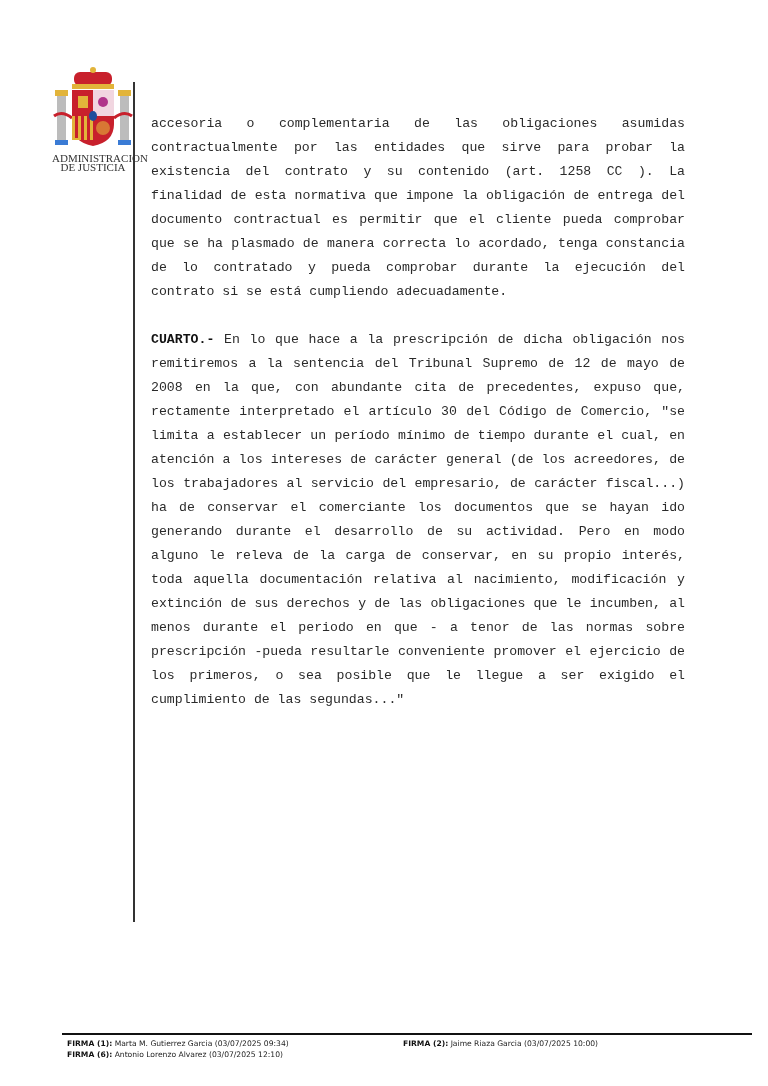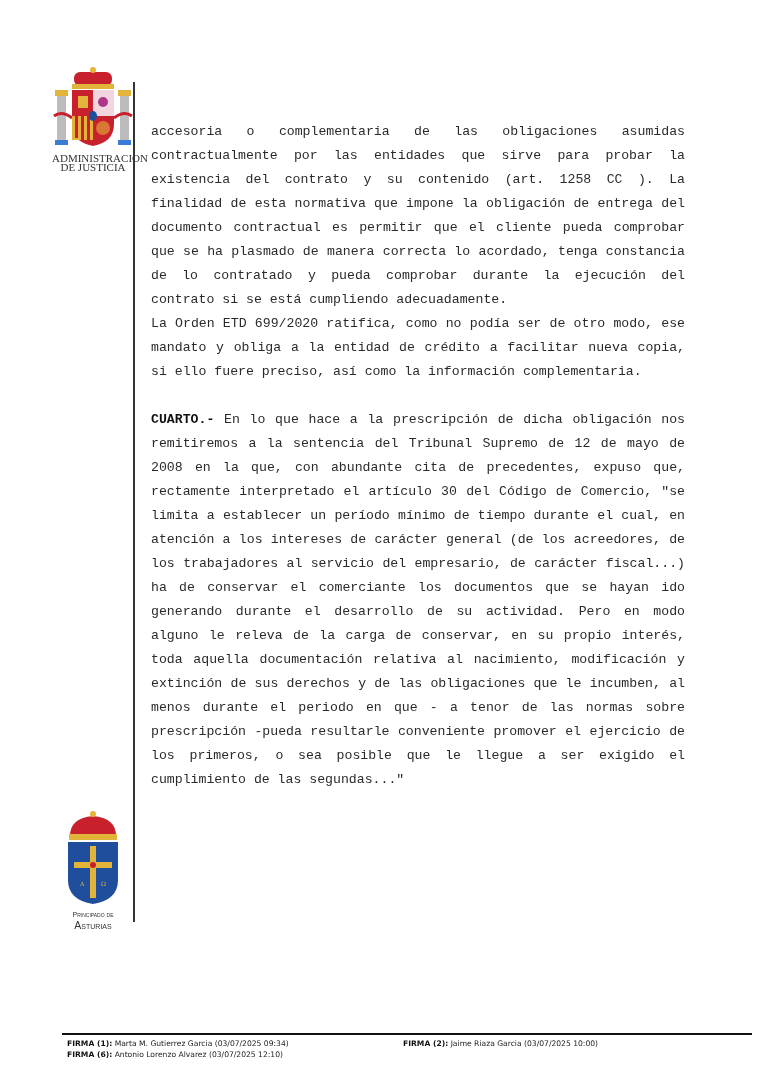--- a/index.html
+++ b/index.html
@@ -6,21 +6,21 @@
     body { width: 768px; height: 1086px; position: relative; overflow: hidden; }
     .page { position: absolute; left: 0; top: 0; width: 768px; height: 1086px; background: #fff; }
 
     .logo-justicia { position: absolute; left: 52px; top: 66px; width: 82px; height: 108px; }
     .logo-asturias { position: absolute; left: 60px; top: 810px; width: 66px; height: 122px; }
     .logo-caption { font-family: "Liberation Serif", serif; color: #333; text-align: center; line-height: 9px; }
 
     .vline { position: absolute; left: 133px; top: 82px; width: 2px; height: 840px; background: #333; }
 
     .body-text {
-      position: absolute; left: 151px; top: 120px; width: 534px;
+      position: absolute; left: 151px; top: 112px; width: 534px;
       font-family: "Liberation Mono", "DejaVu Sans Mono", monospace;
       font-size: 13.2px; line-height: 24px; color: #2a2a2a;
     }
     .para { margin: 0; text-align: justify; text-align-last: left; }
     .gap { height: 24px; }
     .bold { font-weight: bold; color: #111; }
 
     .footer-rule { position: absolute; left: 62px; top: 1033px; width: 690px; height: 2px; background: #111; }
     .footer { position: absolute; left: 67px; top: 1038px; width: 690px;
       font-family: "DejaVu Sans", sans-serif; font-size: 7.6px; color: #222; line-height: 12px; }
@@ -63,45 +63,24 @@
     <div class="logo-caption" style="font-size:11px;">
       <div>ADMINISTRACION</div>
       <div>DE JUSTICIA</div>
     </div>
   </div>
 
   <div class="vline"></div>
 
   <div class="body-text">
     <p class="para">accesoria o complementaria de las obligaciones asumidas contractualmente por las entidades que sirve para probar la existencia del contrato y su contenido (art. 1258 CC ). La finalidad de esta normativa que impone la obligación de entrega del documento contractual es permitir que el cliente pueda comprobar que se ha plasmado de manera correcta lo acordado, tenga constancia de lo contratado y pueda comprobar durante la ejecución del contrato si se está cumpliendo adecuadamente.</p>
-    <p class="para">La Orden ETD 699/2020 ratifica, como no podía ser de otro modo, ese mandato y obliga a la entidad de crédito a facilitar nueva copia, si ello fuere preciso, así como la información complementaria.</p>
     <div class="gap"></div>
     <p class="para"><span class="bold">CUARTO.-</span><span> En lo que hace a la prescripción de dicha obligación nos remitiremos a la sentencia del Tribunal Supremo de 12 de mayo de 2008 en la que, con abundante cita de precedentes, expuso que, rectamente interpretado el artículo 30 del Código de Comercio, "se limita a establecer un período mínimo de tiempo durante el cual, en atención a los intereses de carácter general (de los acreedores, de los trabajadores al servicio del empresario, de carácter fiscal...) ha de conservar el comerciante los documentos que se hayan ido generando durante el desarrollo de su actividad. Pero en modo alguno le releva de la carga de conservar, en su propio interés, toda aquella documentación relativa al nacimiento, modificación y extinción de sus derechos y de las obligaciones que le incumben, al menos durante el periodo en que - a tenor de las normas sobre prescripción -pueda resultarle conveniente promover el ejercicio de los primeros, o sea posible que le llegue a ser exigido el cumplimiento de las segundas..."</span></p>
   </div>
 
-  <div class="logo-asturias">
-    <svg width="66" height="96" viewBox="0 0 66 96">
-
-      <path d="M10 26 Q10 8 33 6 Q56 8 56 26 Z" fill="#c8202c"></path>
-      <rect x="9" y="24" width="48" height="6" fill="#e2b43a"></rect>
-      <circle cx="33" cy="4" r="3" fill="#e2b43a"></circle>
-
-      <path d="M8 32 H58 V70 Q58 90 33 94 Q8 90 8 70 Z" fill="#1f4e9c"></path>
-
-      <rect x="30" y="36" width="6" height="52" fill="#e2b43a"></rect>
-      <rect x="14" y="52" width="38" height="6" fill="#e2b43a"></rect>
-      <circle cx="33" cy="55" r="3" fill="#c8202c"></circle>
-      <text x="20" y="76" font-size="6" fill="#e2b43a" font-family="DejaVu Serif, serif">A</text>
-      <text x="41" y="76" font-size="6" fill="#e2b43a" font-family="DejaVu Serif, serif">Ω</text>
-    </svg>
-    <div class="logo-caption" style="font-family:'Liberation Sans', sans-serif;">
-      <div style="font-size:7px; font-variant:small-caps;">Principado de</div>
-      <div style="font-size:10.5px; font-variant:small-caps; line-height:12px;">Asturias</div>
-    </div>
-  </div>
 
   <div class="footer-rule"></div>
   <div class="footer">
     <div class="sig" style="left:0; top:0;">
       <b>FIRMA (1):</b>
       <span>Marta M. Gutierrez Garcia (03/07/2025 09:34)</span>
     </div>
     <div class="sig" style="left:336px; top:0;">
       <b>FIRMA (2):</b>
       <span>Jaime Riaza Garcia (03/07/2025 10:00)</span>

